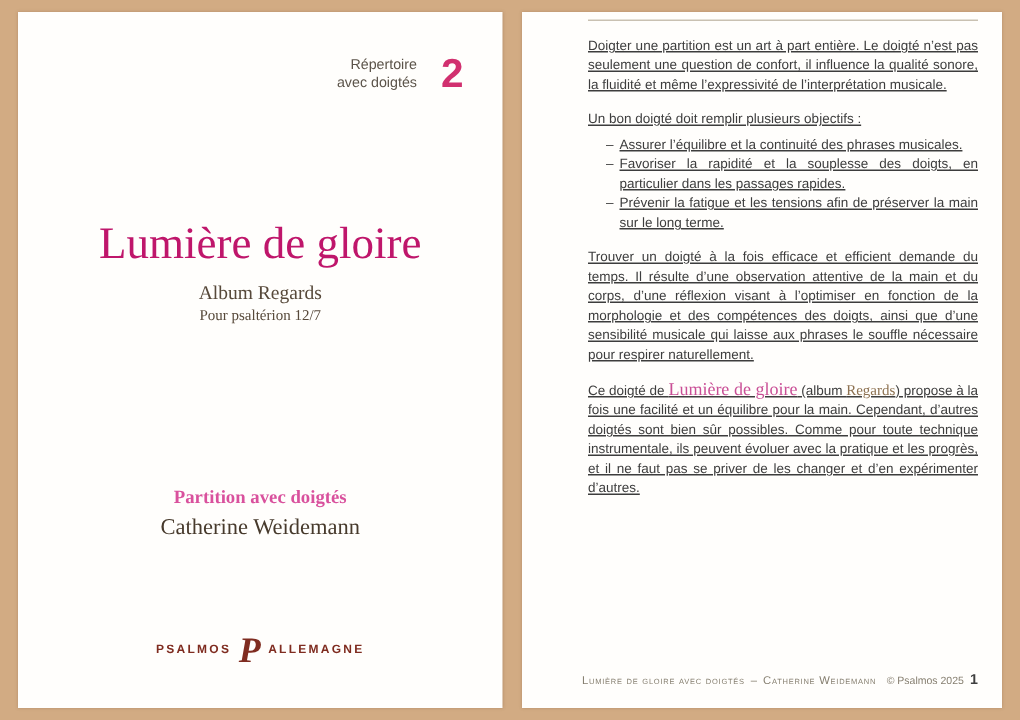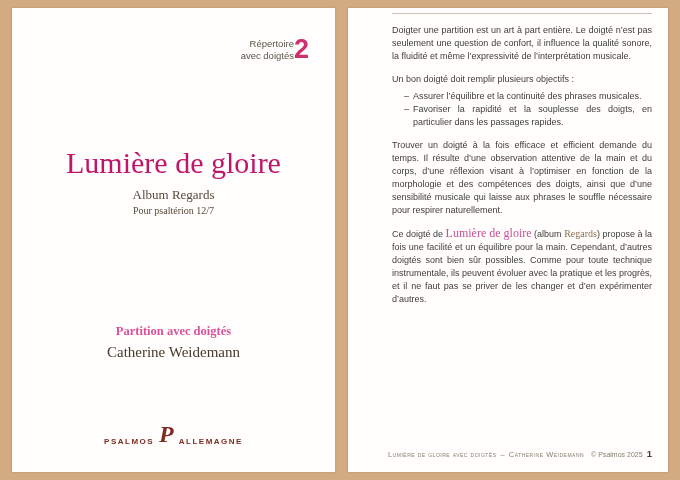--- a/index.html
+++ b/index.html
@@ -17,21 +17,21 @@
     height: 464px;
     background: #fffefc;
     box-shadow: 0 0 2px rgba(120,90,60,.35);
   }
   .page-left  { left: 12px;  width: 323px; }
   .page-right { left: 348px; width: 320px; }
 
   
   .series-block {
     position: absolute; top: 28px; right: 26px;
-    display: flex; align-items: center; gap: 0;
+    display: flex; align-items: center; gap: 16px;
   }
   .series-label {
     text-align: right; font-size: 9.5px; line-height: 12px;
     color: #5b5349;
   }
   .series-number {
     font-size: 27px; font-weight: bold; color: #d1306f;
     font-family: "Liberation Sans", sans-serif;
     line-height: 1;
   }
@@ -60,21 +60,21 @@
     font-size: 12.5px; font-weight: bold; color: #d9519d;
   }
   .cover-author {
     position: absolute; top: 336px; left: 0; right: 0;
     text-align: center;
     font-family: "Liberation Serif", "DejaVu Serif", serif;
     font-size: 15px; color: #473a2c;
   }
   .publisher {
     position: absolute; bottom: 26px; left: 0; right: 0;
-    display: flex; align-items: flex-end; justify-content: center; gap: 5px;
+    display: flex; align-items: flex-start; justify-content: center; gap: 5px;
     color: #7f2c20;
   }
   .publisher .wordmark {
     font-size: 8px; letter-spacing: 1.5px; font-weight: bold;
   }
   .publisher .logo-p {
     font-family: "Liberation Serif", "DejaVu Serif", serif;
     font-style: italic; font-weight: bold;
     font-size: 24px; line-height: 18px;
     color: #7f2c20; position: relative; top: -3px;
@@ -91,21 +91,21 @@
     letter-spacing: 1.2px;
     font-weight: bold;
     font-size: 12.5px;
     color: #453b30;
   }
   .heading-rule {
     margin-top: 5px;
     border-top: 1px solid #c9c1b2;
     height: 0;
   }
-  .body-text { color: #3d3d3d; font-size: 9px; line-height: 13px; }
+  .body-text { color: #3d3d3d; font-size: 9px; line-height: 13px; text-decoration: underline; }
   .para { margin-top: 10px; text-align: justify; }
   .list-intro { margin-top: 10px; }
   ul.objectives { margin-top: 4px; list-style: none; padding-left: 12px; }
   ul.objectives li {
     position: relative; padding-left: 9px; text-align: justify;
   }
   ul.objectives li::before {
     content: "–"; position: absolute; left: 0; top: 0;
   }
   .inline-title {
@@ -163,20 +163,21 @@
       <div class="heading-rule"></div>
 
       <div class="body-text">
         <p class="para">Doigter une partition est un art à part entière. Le doigté n’est pas seulement une question de confort, il influence la qualité sonore, la fluidité et même l’expressivité de l’interprétation musicale.</p>
 
         <p class="list-intro">Un bon doigté doit remplir plusieurs objectifs :</p>
 
         <ul class="objectives">
           <li>Assurer l’équilibre et la continuité des phrases musicales.</li>
           <li>Favoriser la rapidité et la souplesse des doigts, en particulier dans les passages rapides.</li>
+          <li>Prévenir la fatigue et les tensions afin de préserver la main sur le long terme.</li>
         </ul>
 
         <p class="para">Trouver un doigté à la fois efficace et efficient demande du temps. Il résulte d’une observation attentive de la main et du corps, d’une réflexion visant à l’optimiser en fonction de la morphologie et des compétences des doigts, ainsi que d’une sensibilité musicale qui laisse aux phrases le souffle nécessaire pour respirer naturellement.</p>
 
         <p class="para"><span>Ce doigté de </span><span class="inline-title">Lumière de gloire</span><span> (album </span><span class="inline-album">Regards</span><span>) propose à la fois une facilité et un équilibre pour la main. Cependant, d’autres doigtés sont bien sûr possibles. Comme pour toute technique instrumentale, ils peuvent évoluer avec la pratique et les progrès, et il ne faut pas se priver de les changer et d’en expérimenter d’autres.</span></p>
       </div>
     </div>
 
     <div class="footer">
       <span class="sc">Lumière de gloire avec doigtés</span>

